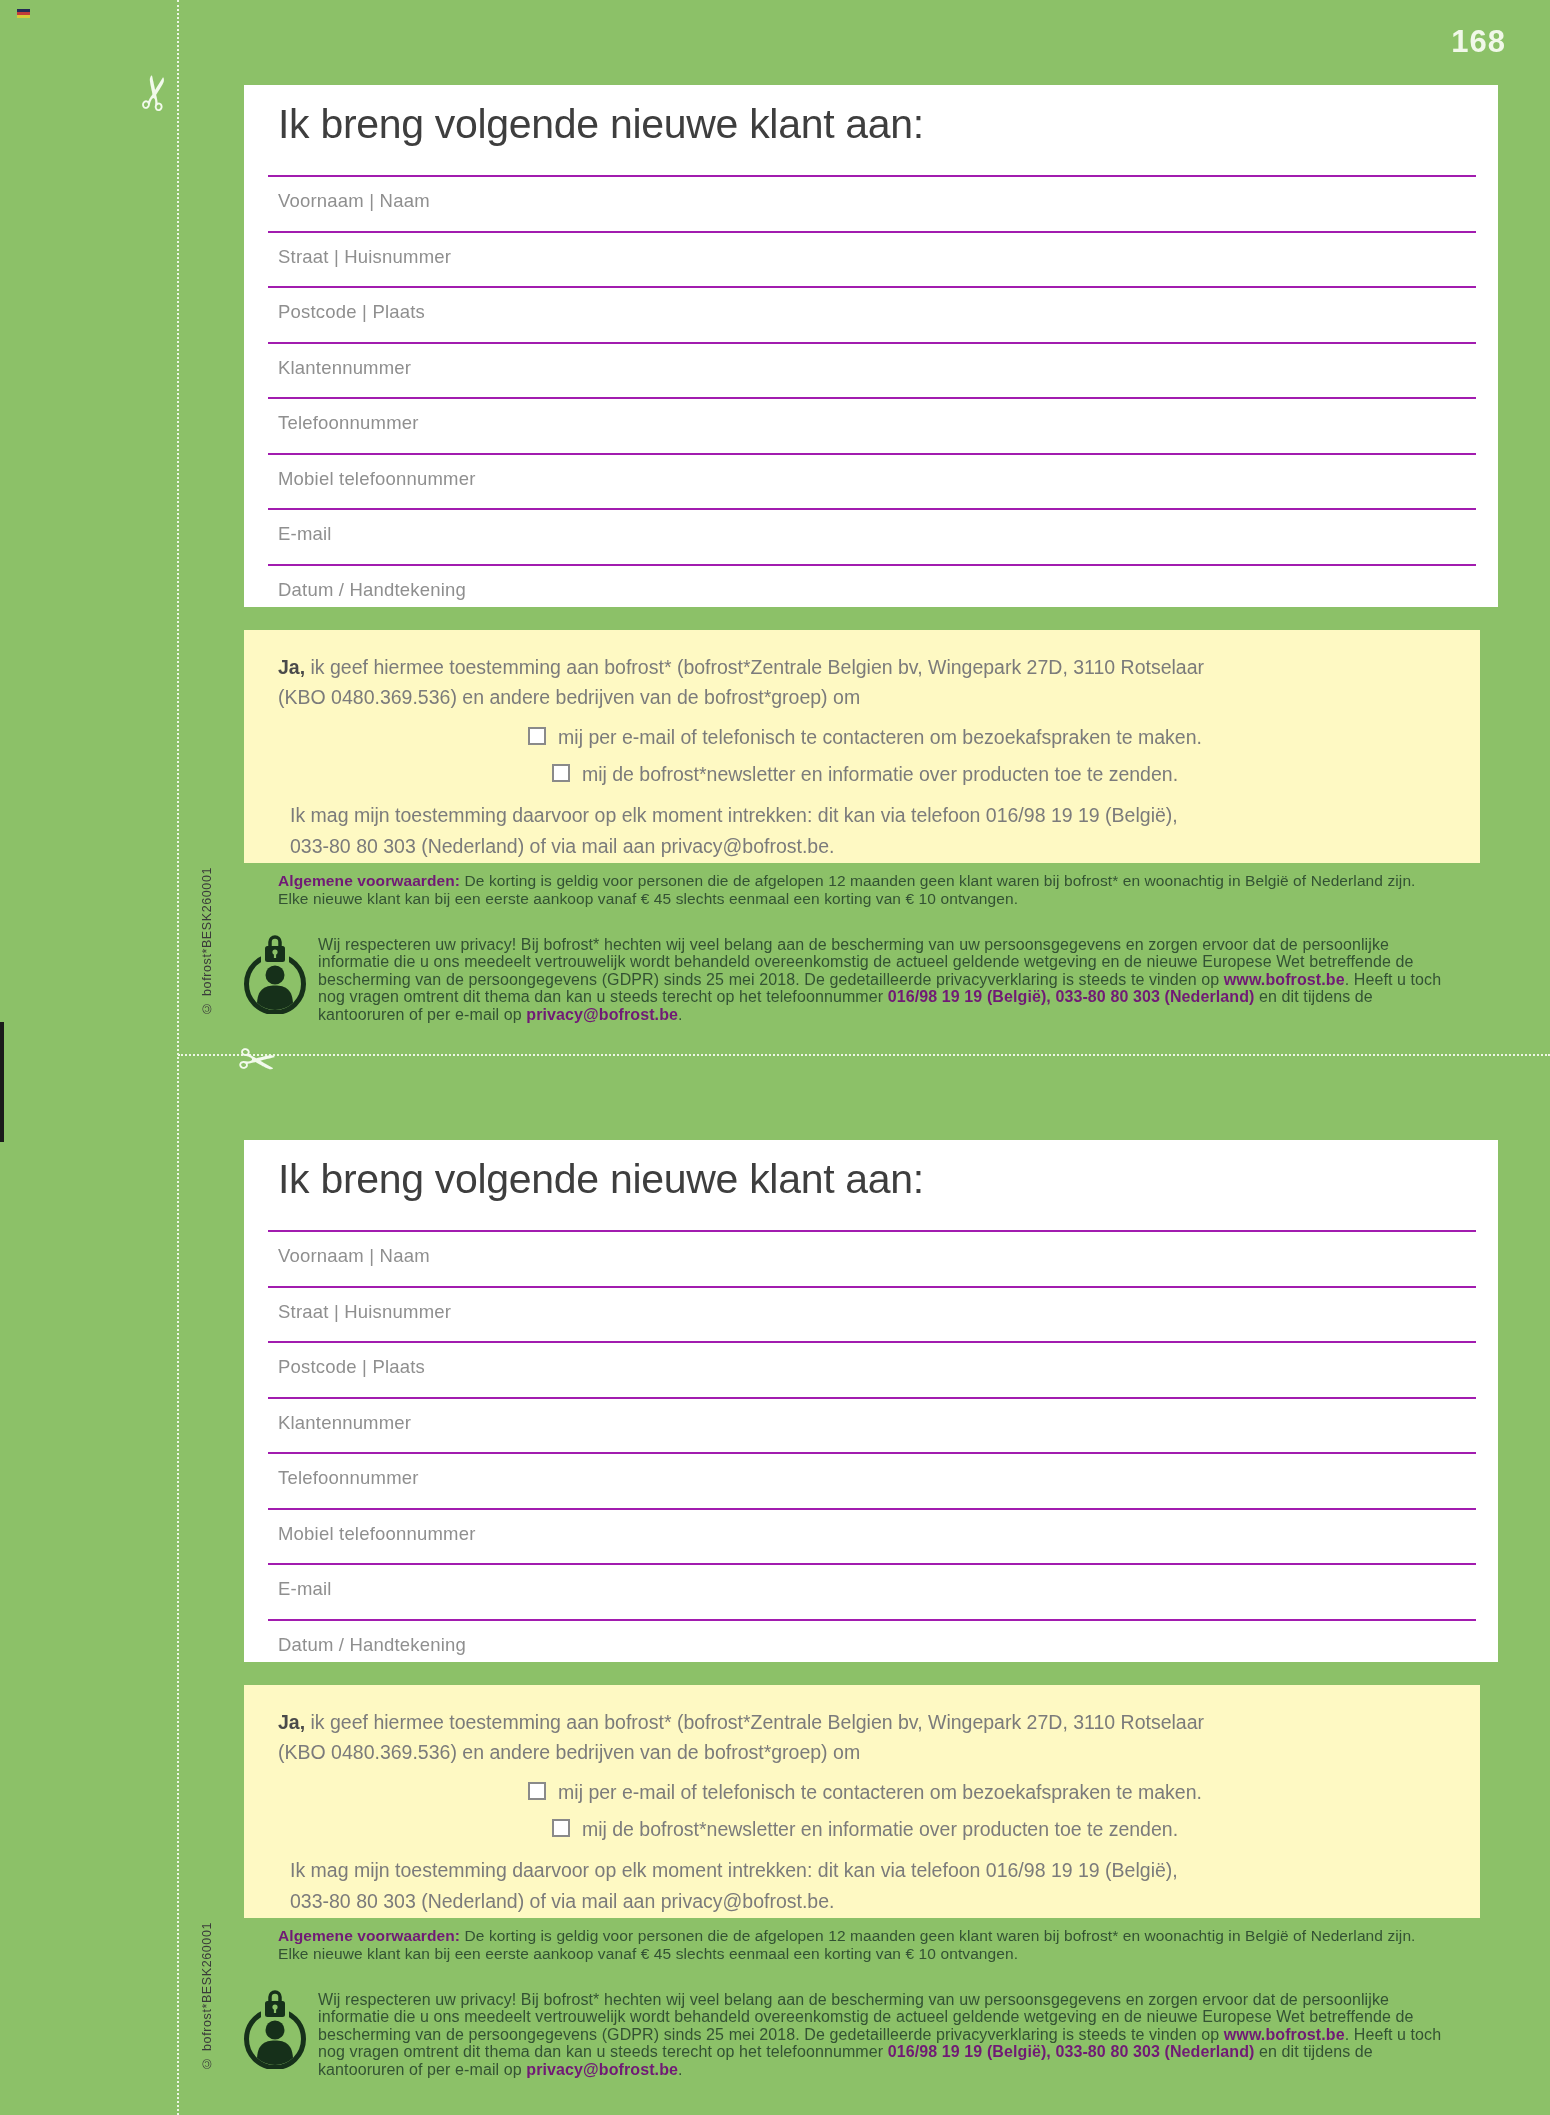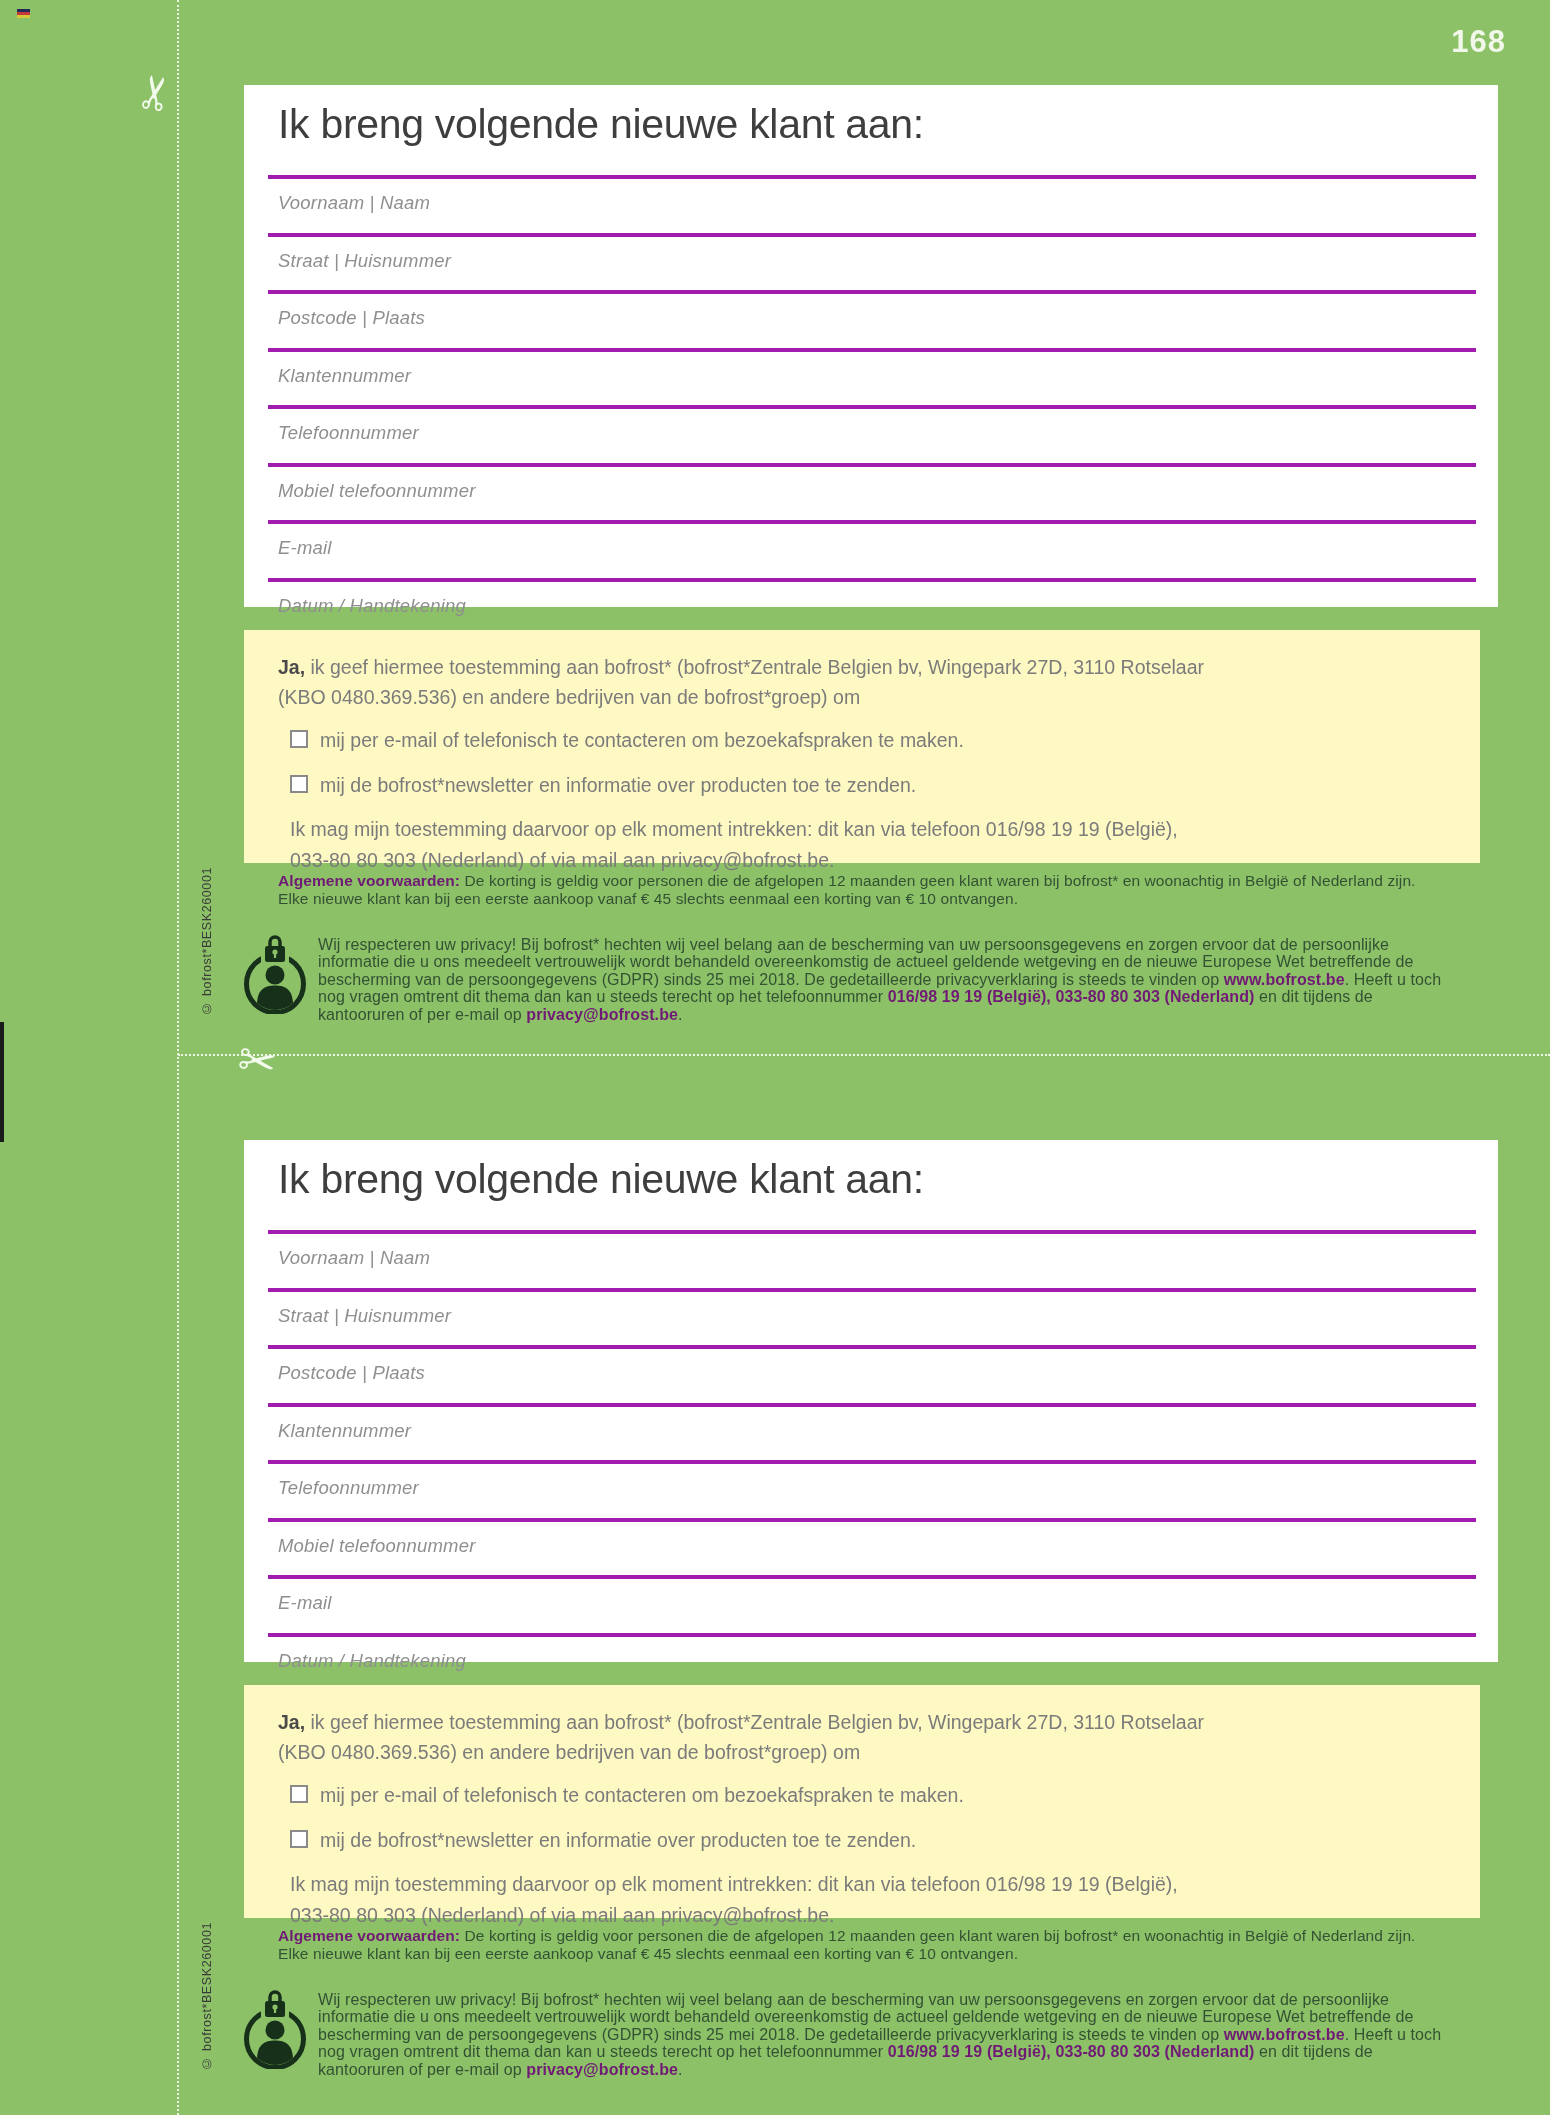--- a/index.html
+++ b/index.html
@@ -18,36 +18,36 @@
   .form-panel {
     position:absolute; left:244px; top:85px;
     width:1236px; height:522px; background:#ffffff;padding-left:18px;
   }
   .form-title {
     position:absolute; left:34px; top:16px;
     font-size:41px; color:#3e3e3e; font-weight:400; letter-spacing:-0.3px;
     white-space:nowrap;
   }
   .rows { position:absolute; left:24px; right:22px; top:90px; }
-  .field-row { height:53.5px; border-top:4px solid #a21caf;font-style:italic; }
+  .field-row { height:53.5px; border-top:2px solid #a21caf; }
   .field-row .field-label {
     display:block; padding:13px 0 0 10px;
     font-size:18.5px; color:#8f8f8f; letter-spacing:0.2px;
   }
 
   
   .consent-panel {
     position:absolute; left:244px; top:630px;
     width:1236px; height:233px; background:#fef9c3;
     font-size:19.5px; color:#7b7b7b;
   }
   .consent-inner { position:absolute; left:34px; right:28px; top:22px; }
   .consent-intro { margin:0 0 9px 0; line-height:30px; }
   .consent-intro b { color:#4a4a4a; }
-  .consent-check { line-height:33px; margin:12px; }
+  .consent-check { line-height:33px; margin:4px;text-align:center; }
   .checkbox {
     display:inline-block; width:14px; height:14px;
     border:2px solid #8a8a8a; background:#ffffff;
     margin-right:12px; vertical-align:-1px;
   }
   .consent-revoke { margin:9px 0 0 12px; line-height:31px; }
 
   
   .terms {
     position:absolute; left:278px; top:872px; width:1205px;

